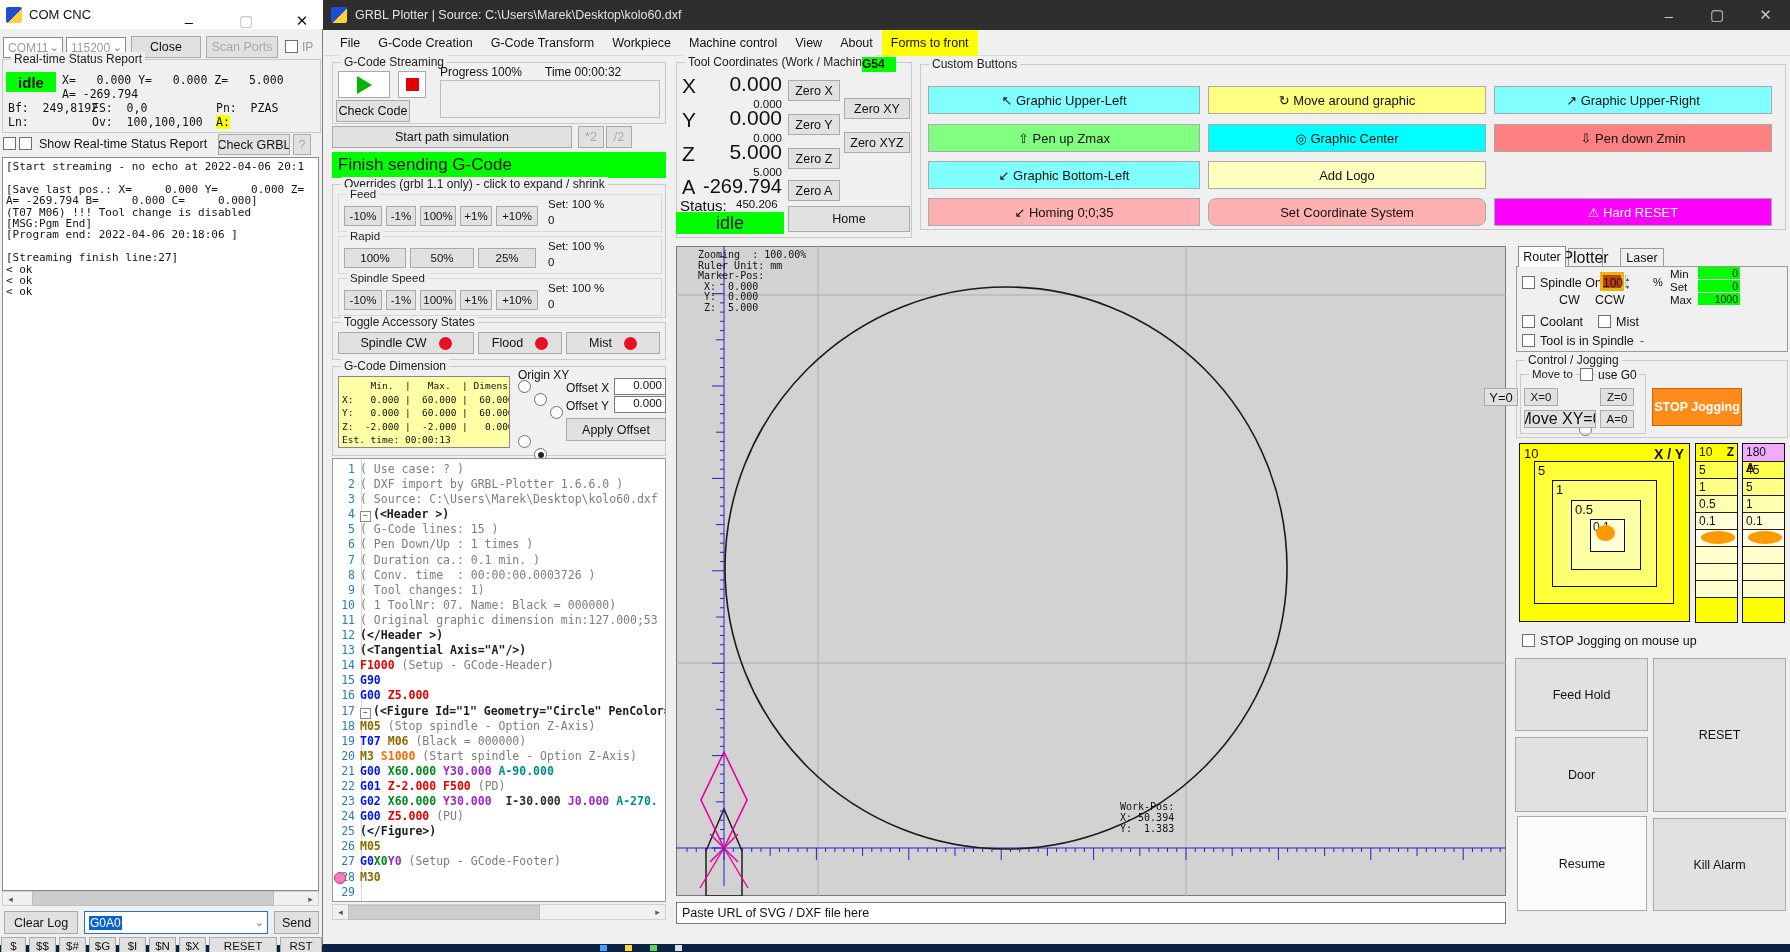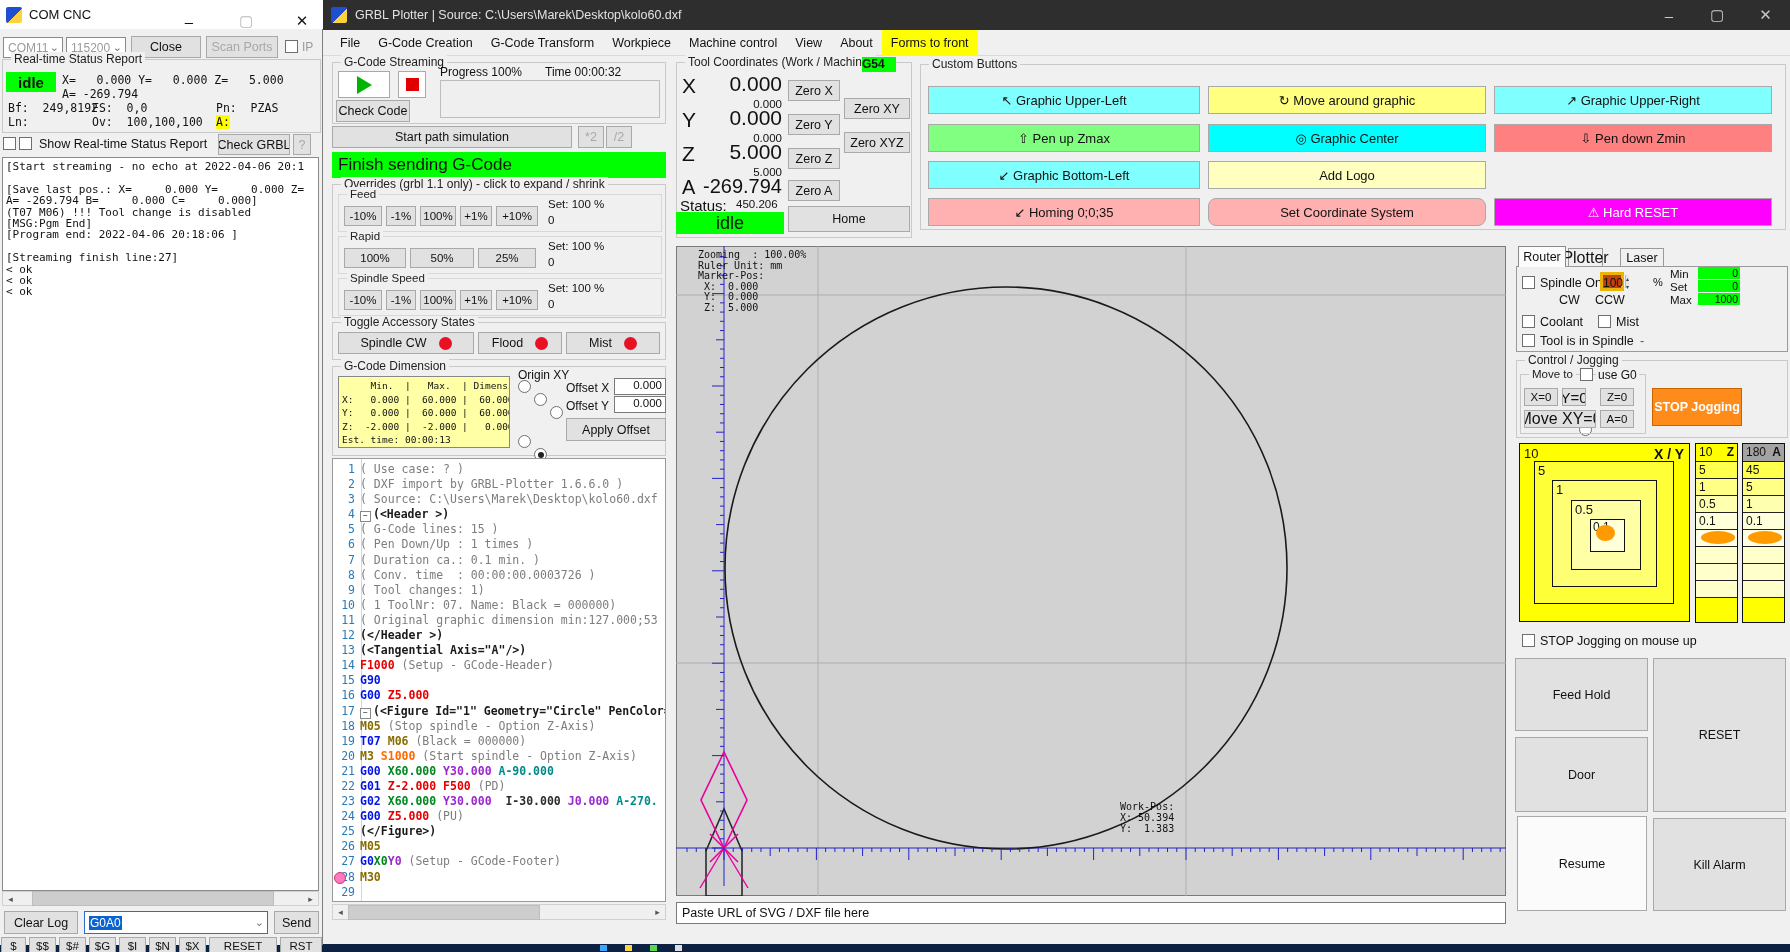--- a/index.html
+++ b/index.html
@@ -470,21 +470,21 @@
 
   <div class="a gb" style="left:1516px;top:360px;width:272px;height:78px">
     <span class="gl">Control / Jogging</span>
   </div>
   <div class="a gb" style="left:1520px;top:374px;width:126px;height:60px">
     <span class="gl" style="font-size:11.5px">Move to</span>
   </div>
   <div class="a cb" style="left:1580px;top:368px"></div>
   <div class="a" style="left:1596px;top:368px;font-size:12px;background:#f0f0f0;padding:0 2px">use G0</div>
   <div class="a btn" style="left:1524px;top:388px;width:34px;height:18px;font-size:11.5px">X=0</div>
-  <div class="a btn" style="left:1562px;top:388px;width:24px;height:18px;font-size:15px">Y=0</div>
+  <div class="a btn" style="left:1484px;top:388px;width:34px;height:18px;font-size:13px">Y=0</div>
   <div class="a btn" style="left:1600px;top:388px;width:34px;height:18px;font-size:11.5px">Z=0</div>
   <div class="a btn" style="left:1524px;top:410px;width:72px;height:18px;font-size:16px">Move XY=0</div>
   <div class="a btn" style="left:1600px;top:410px;width:34px;height:18px;font-size:11.5px">A=0</div>
   <div class="a" style="left:1652px;top:388px;width:90px;height:38px;background:#ff8c1a;border:1px solid #c86400;color:#fff;font-weight:bold;font-size:12.5px;display:flex;align-items:center;justify-content:center">STOP Jogging</div>
 
   <div class="a" style="left:1519px;top:443px;width:171px;height:179px;background:#ffff00;border:1.5px solid #111">
     <span class="a" style="left:4px;top:2px;font-size:13px">10</span>
     <span class="a" style="right:5px;top:2px;font-size:14px;font-weight:bold">X / Y</span>
     <div class="a" style="left:14px;top:17px;width:140px;height:143px;background:#ffff38;border:1px solid #111">
       <span class="a" style="left:3px;top:1px;font-size:13px">5</span>
@@ -511,21 +511,21 @@
       <div class="jrow" style="background: rgb(255, 255, 217);">0.1</div>
       <div class="jrow" style="background: rgb(255, 255, 230);">
         <span style="display: block; width: 34px; height: 13px; background: rgb(255, 154, 0); border-radius: 50%; margin: 1px auto 0px;"></span>
       </div>
       <div class="jrow" style="background: rgb(255, 255, 204);"></div>
       <div class="jrow" style="background: rgb(255, 255, 204);"></div>
       <div class="jrow" style="background: rgb(255, 255, 204);"></div>
       <div class="jrow" style="background: rgb(255, 255, 0); height: 27px;"></div>
     </div>
   <div id="jog-a" class="a" style="left:1742px;top:443px;width:43px;height:180px;background:#ffffcc;border:1.5px solid #111;overflow:hidden">
-      <div class="jrow" style="border-top: none; background: #a3a3a3; display: flex; justify-content: space-between; padding-right: 3px;">
+      <div class="jrow" style="border-top: none; background: #f0abfc; display: flex; justify-content: space-between; padding-right: 3px; flex-direction: column;">
         <span>180</span>
         <span style="font-weight: bold;">A</span>
       </div>
       <div class="jrow" style="background: rgb(255, 255, 77);">45</div>
       <div class="jrow" style="background: rgb(255, 255, 134);">5</div>
       <div class="jrow" style="background: rgb(255, 255, 176);">1</div>
       <div class="jrow" style="background: rgb(255, 255, 217);">0.1</div>
       <div class="jrow" style="background: rgb(255, 255, 230);">
         <span style="display: block; width: 34px; height: 13px; background: rgb(255, 154, 0); border-radius: 50%; margin: 1px auto 0px;"></span>
       </div>

